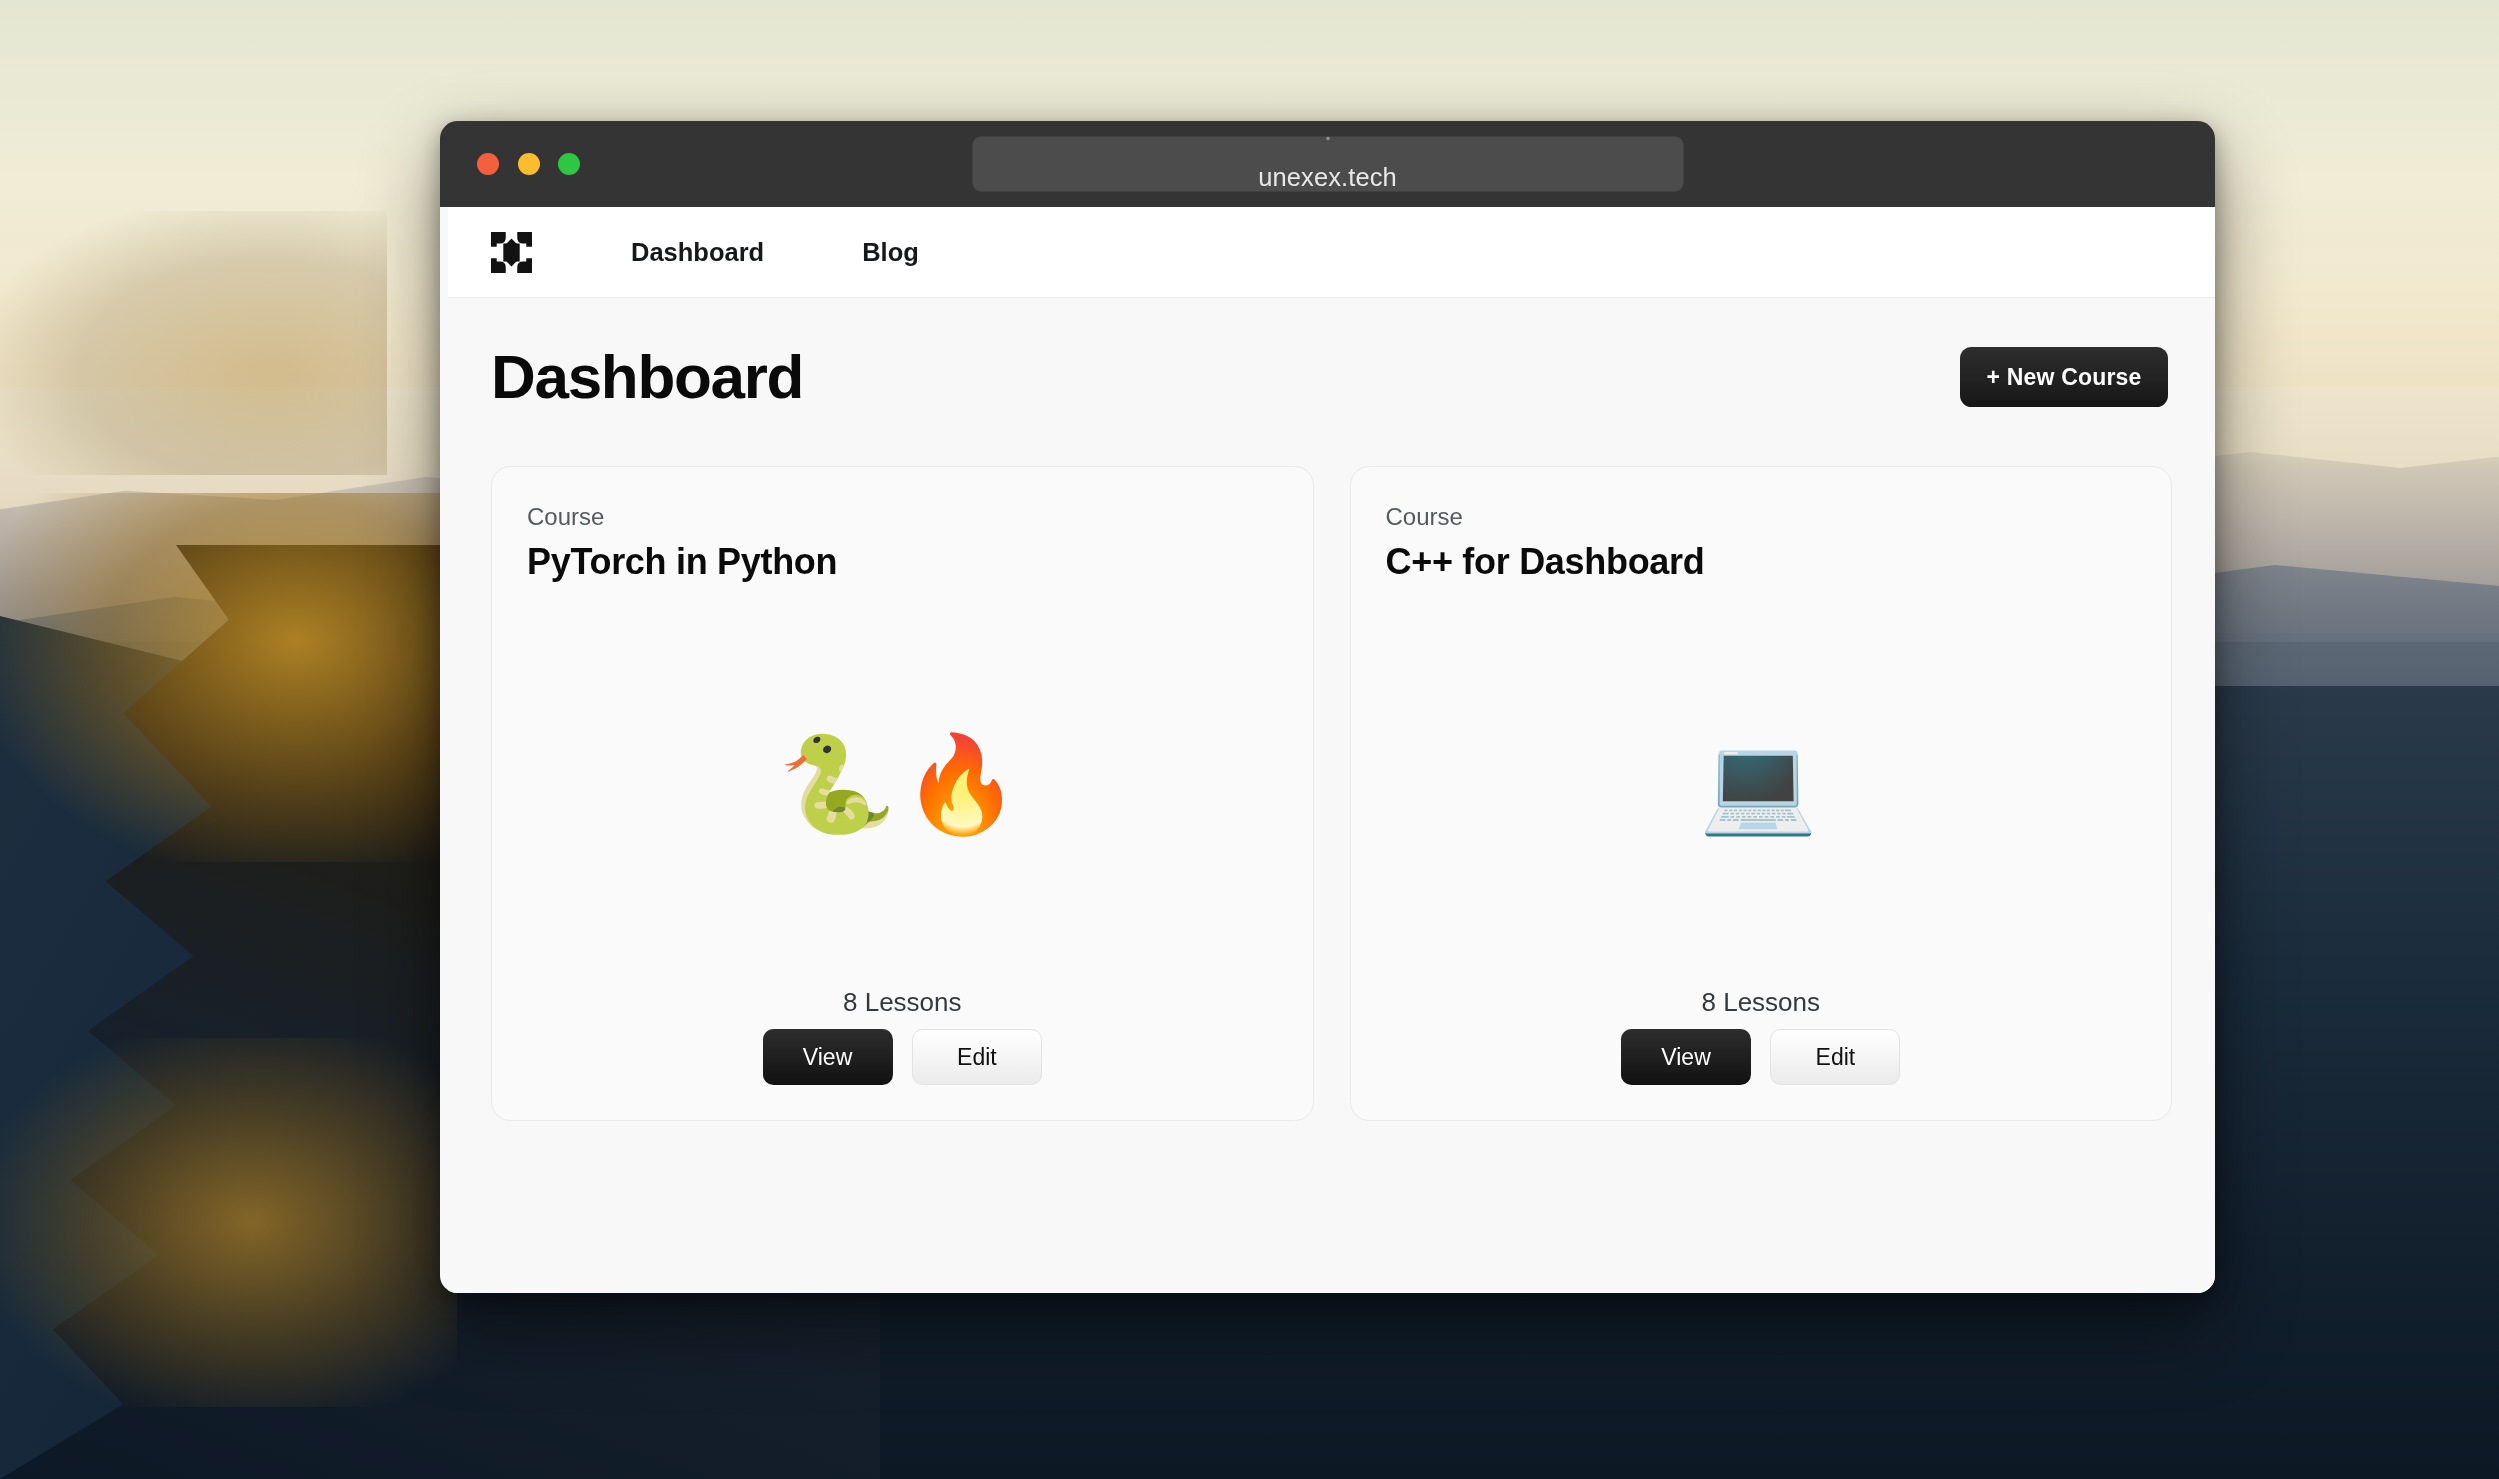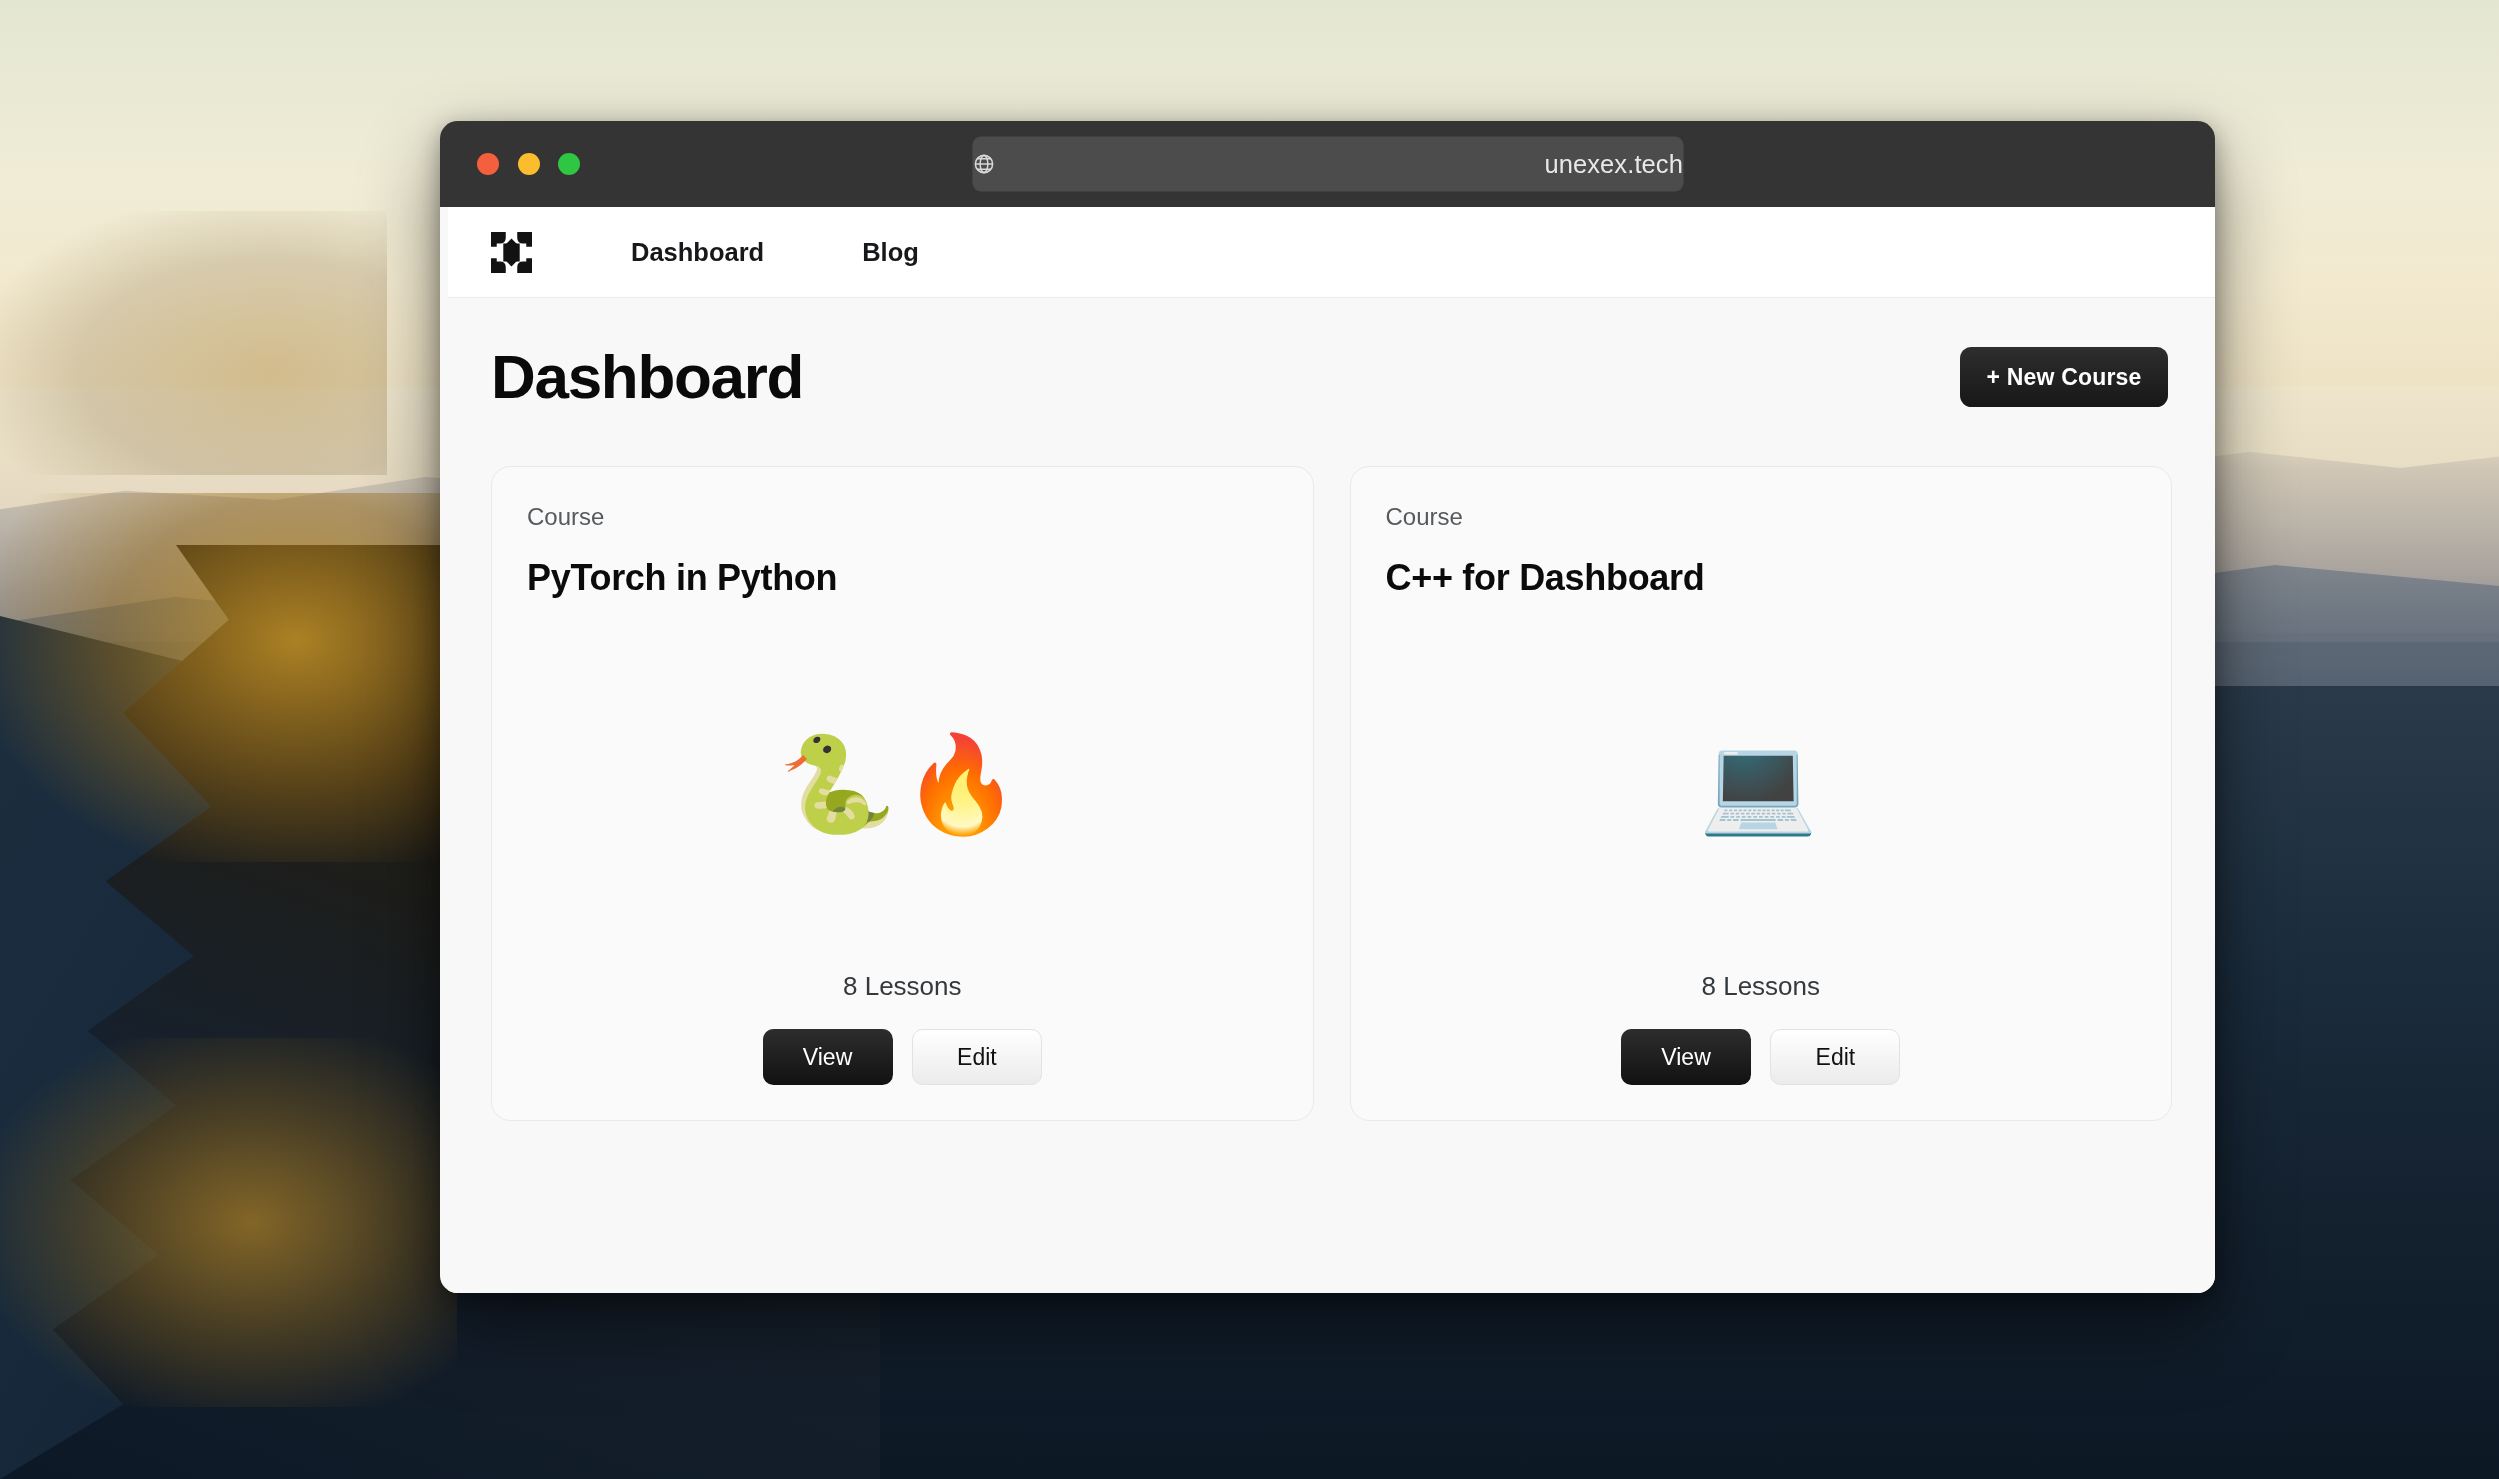--- a/index.html
+++ b/index.html
@@ -140,20 +140,21 @@
     top: 50%;
     transform: translate(-50%, -50%);
     width: 711px;
     height: 55px;
     background: #4c4c4c;
     border-radius: 8.8px;
     display: flex;
     align-items: center;
     justify-content: space-between;
     gap: 22px;
+    flex-direction: column;
   }
   #url-bar .globe { width: 23px; height: 23px; display:block; }
   #url-text {
     color: #e8e8e8;
     font-size: 25.5px;
     letter-spacing: 0.1px;
   }
 
   
   #page {
@@ -227,21 +228,20 @@
     margin-top: 58px;
   }
   .course-card {
     background: #fafafa;
     border: 1.8px solid #e9e9e9;
     border-radius: 19.4px;
     padding: 37px 35px 35px 35px;
     display: flex;
     flex-direction: column;
     min-height: 655px;
-    gap: 16px;
   }
   .card-eyebrow {
     font-size: 24px;
     color: #555a5e;
     line-height: 1.1;
   }
   .card-title {
     font-size: 36px;
     font-weight: bold;
     color: #0b0b0b;

